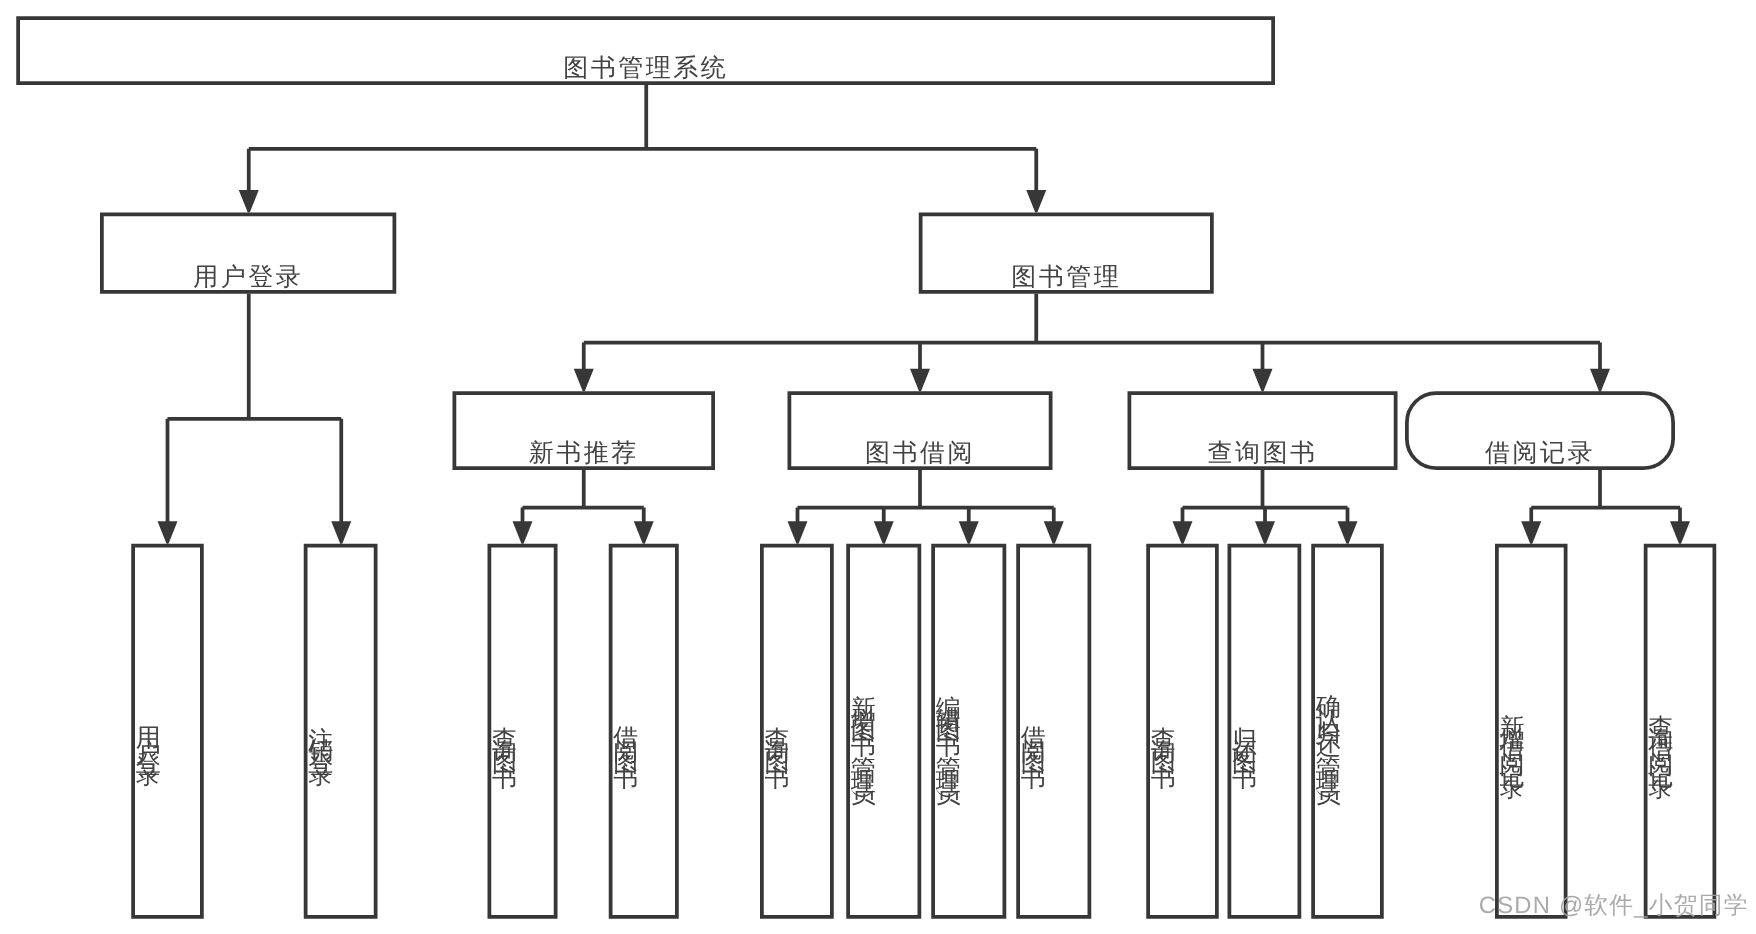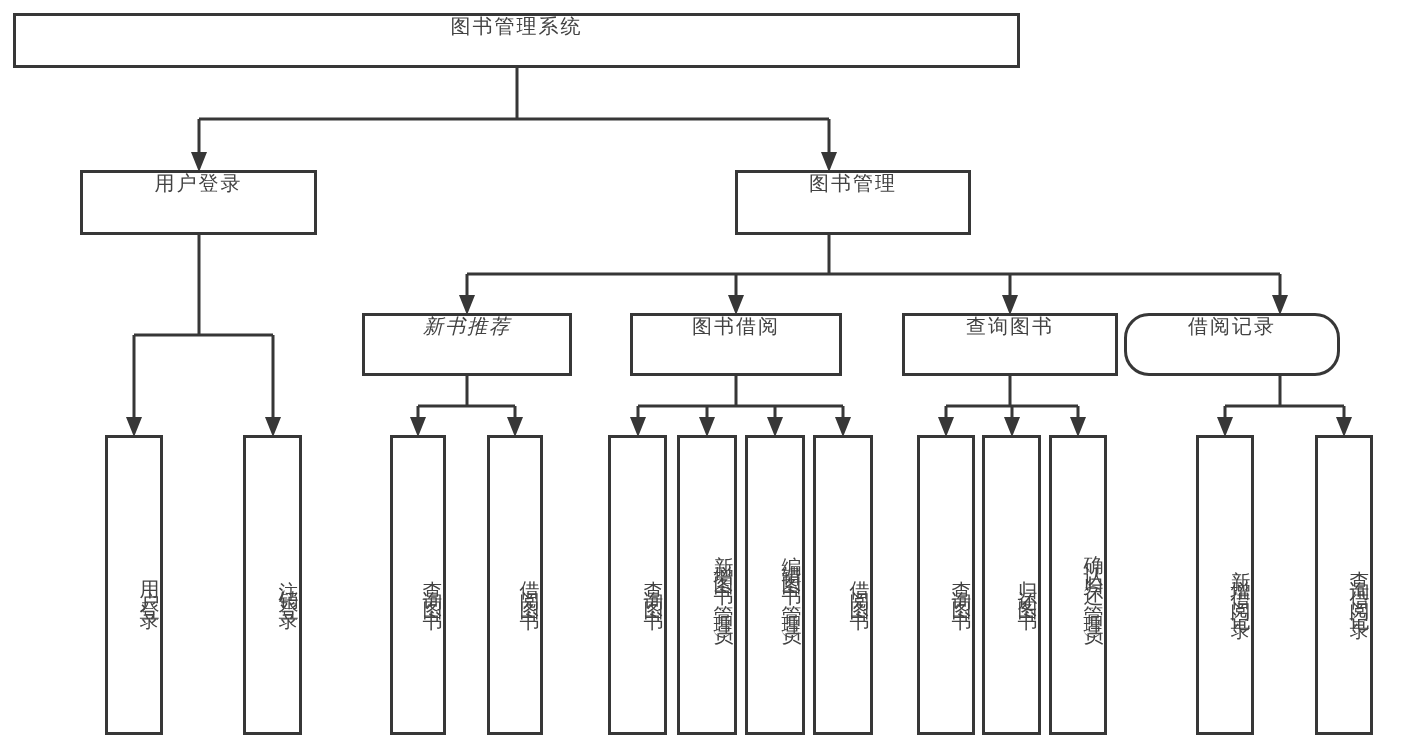--- a/index.html
+++ b/index.html
@@ -16,21 +16,21 @@
     background:var(--bg);
     overflow:hidden;
   }
   .edges{position:absolute;left:0;top:0;}
   .node{
     position:absolute;
     box-sizing:border-box;
     background:#fff;
     border:3px solid var(--line);
     display:flex;
-    align-items:flex-start;
+    align-items:flex-end;
     justify-content:center;
     color:var(--text);
     line-height:1;
   }
   .node.h{
     font-size:20px;
     letter-spacing:2px;
     white-space:nowrap;
   }
   .node.v{
@@ -80,21 +80,21 @@
   <div id="nodes">
       <div class="node h" style="left: 13px; top: 13px; width: 1007px; height: 55px;">
         <span>图书管理系统</span>
       </div>
       <div class="node h" style="left: 80px; top: 170px; width: 237px; height: 65px;">
         <span>用户登录</span>
       </div>
       <div class="node h" style="left: 711px; top: 170px; width: 236px; height: 65px; margin-left: 24px;">
         <span>图书管理</span>
       </div>
-      <div class="node h" style="left: 362px; top: 313px; width: 210px; height: 63px; font-style: italic;">
+      <div class="node h" style="left: 362px; top: 313px; width: 210px; height: 63px;">
         <span>新书推荐</span>
       </div>
       <div class="node h" style="left: 630px; top: 313px; width: 212px; height: 63px;">
         <span>图书借阅</span>
       </div>
       <div class="node h" style="left: 902px; top: 313px; width: 216px; height: 63px;">
         <span>查询图书</span>
       </div>
       <div class="node h" style="left: 1124px; top: 313px; width: 216px; height: 63px; border-radius: 25px;">
         <span>借阅记录</span>
@@ -132,13 +132,14 @@
       <div class="node v" style="left: 1049px; top: 435px; width: 58px; height: 300px;">
         <span>确认归还（管理员）</span>
       </div>
       <div class="node v" style="left: 1196px; top: 435px; width: 58px; height: 300px;">
         <span>新增借阅记录</span>
       </div>
       <div class="node v" style="left: 1315px; top: 435px; width: 58px; height: 300px;">
         <span>查询借阅记录</span>
       </div>
     </div>
+  <div class="watermark">CSDN @软件_小贺同学</div>
 </div>
 
 </body></html>

